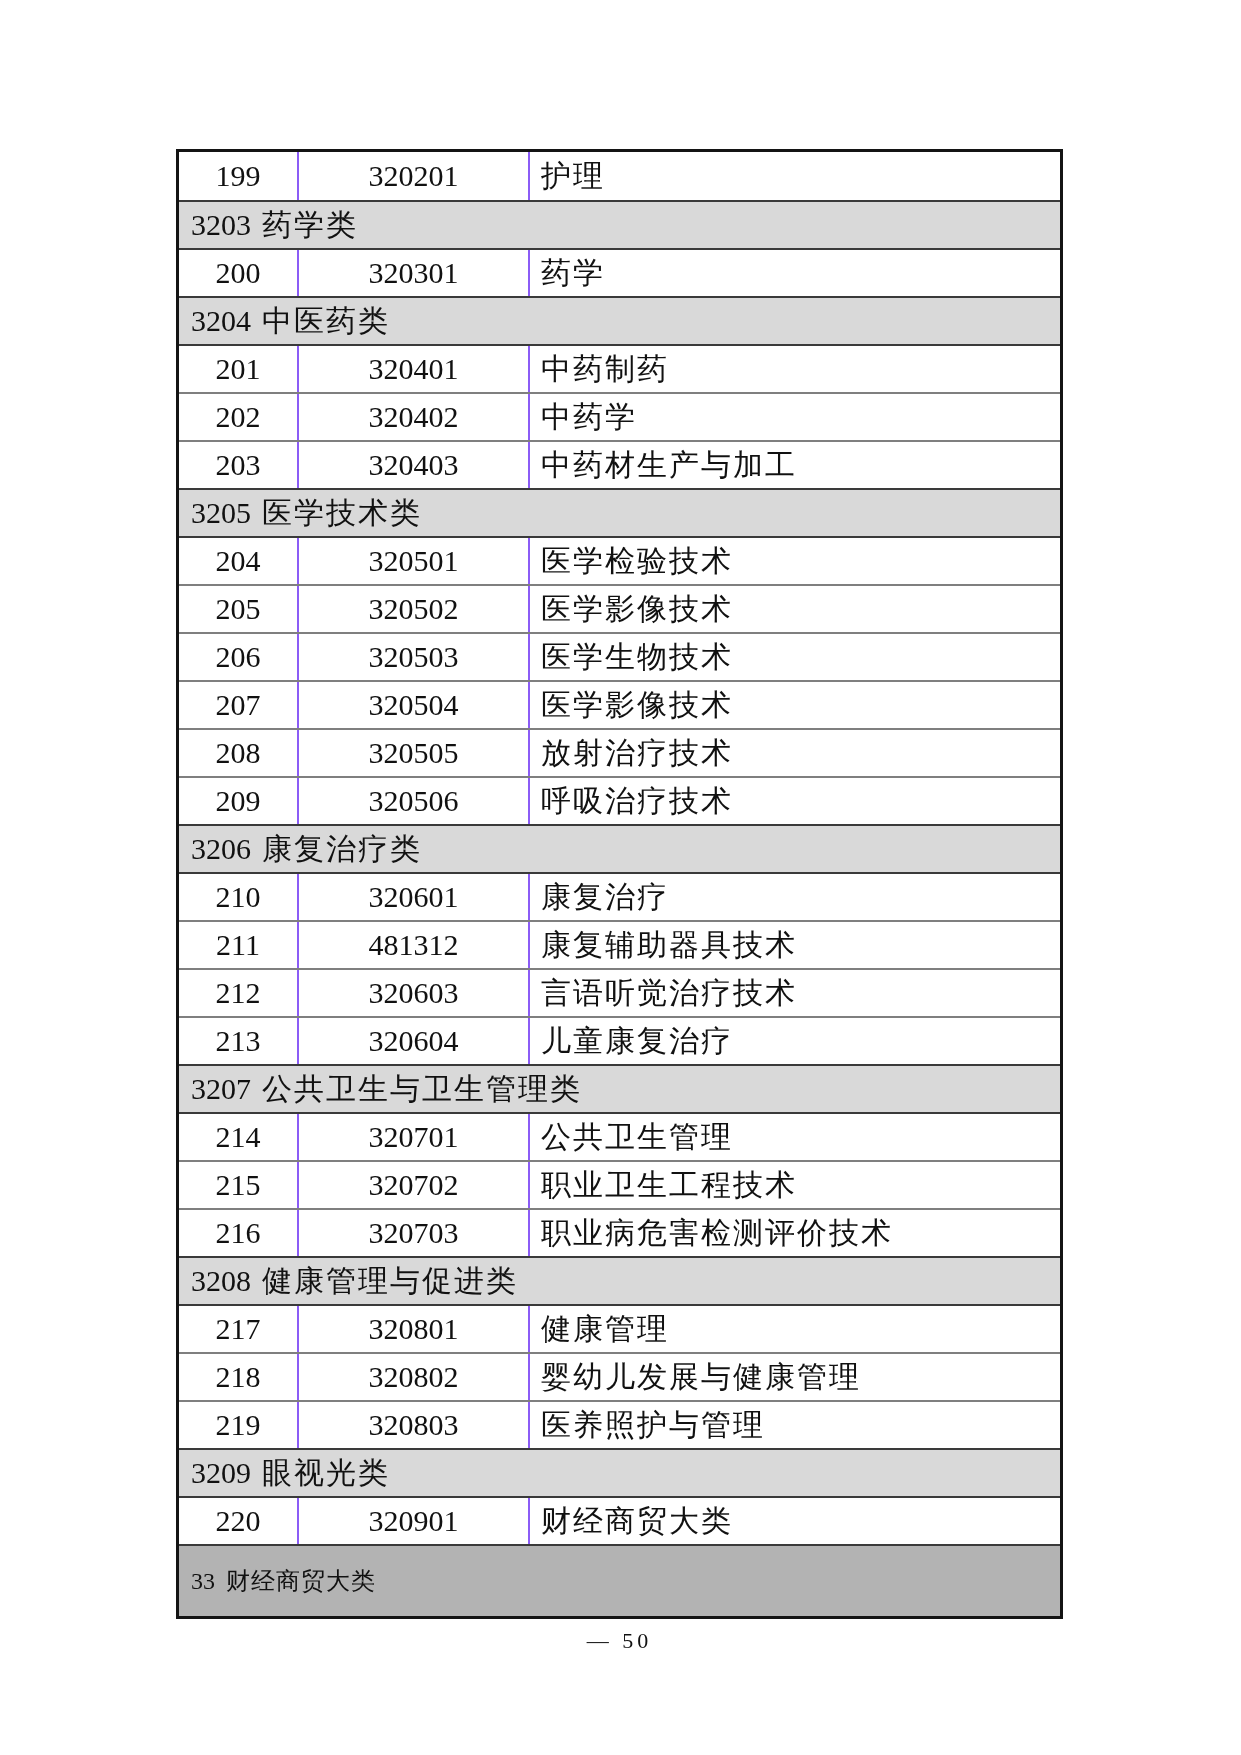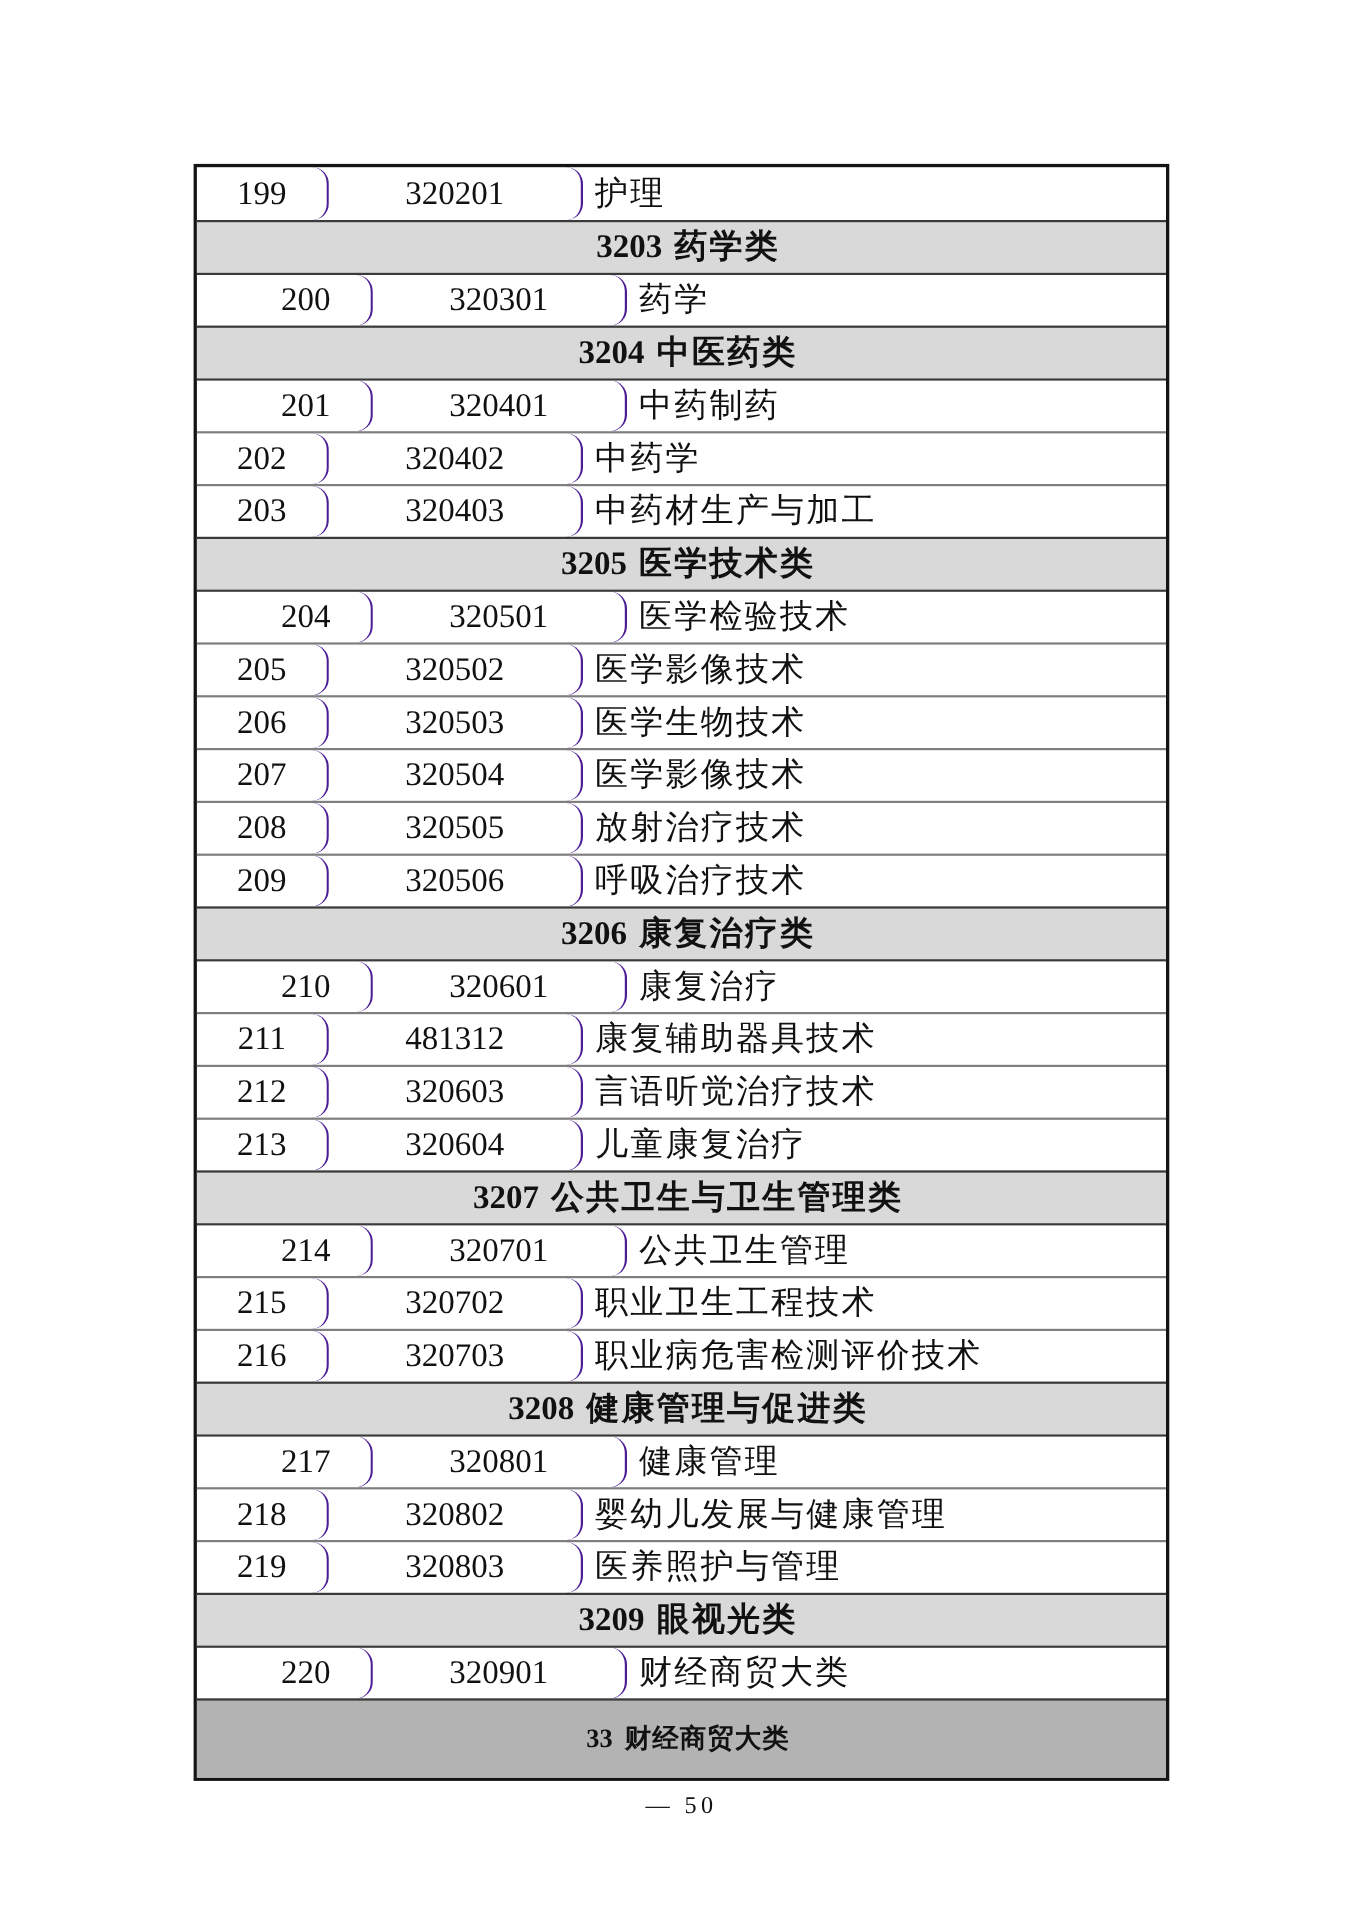--- a/index.html
+++ b/index.html
@@ -44,42 +44,39 @@
   .cell {
     display: flex;
     align-items: center;
     justify-content: center;
     box-sizing: border-box;
     overflow: hidden;
     white-space: nowrap;
   }
   .cell.seq,
   .cell.code {
-    border-right: 2px solid #4c1d95;
-    border-radius: 15px;
+    border-right: 2px solid #8b5cf6;
   }
   .cell.name {
     justify-content: flex-start;
     padding-left: 11px;
     letter-spacing: 2px;
   }
   .row.category,
   .row.division {
     display: flex;
     align-items: center;
     padding-left: 12px;
-    font-weight: bold;
+    font-weight: normal;
     background: var(--cat-bg, #d9d9d9);
     border-top: 2px solid #3a3a3a;
-    justify-content: center;
   }
   .row.category + .row,
   .row.division + .row {
     border-top-color: #3a3a3a;
-    padding-left: 40px;
   }
   .row.item + .row.category,
   .row.item + .row.division {
     border-top-color: #3a3a3a;
   }
   .row.division {
     height: 72px;
     font-size: 24px;
     background: var(--div-bg, #b3b3b3);
   }

